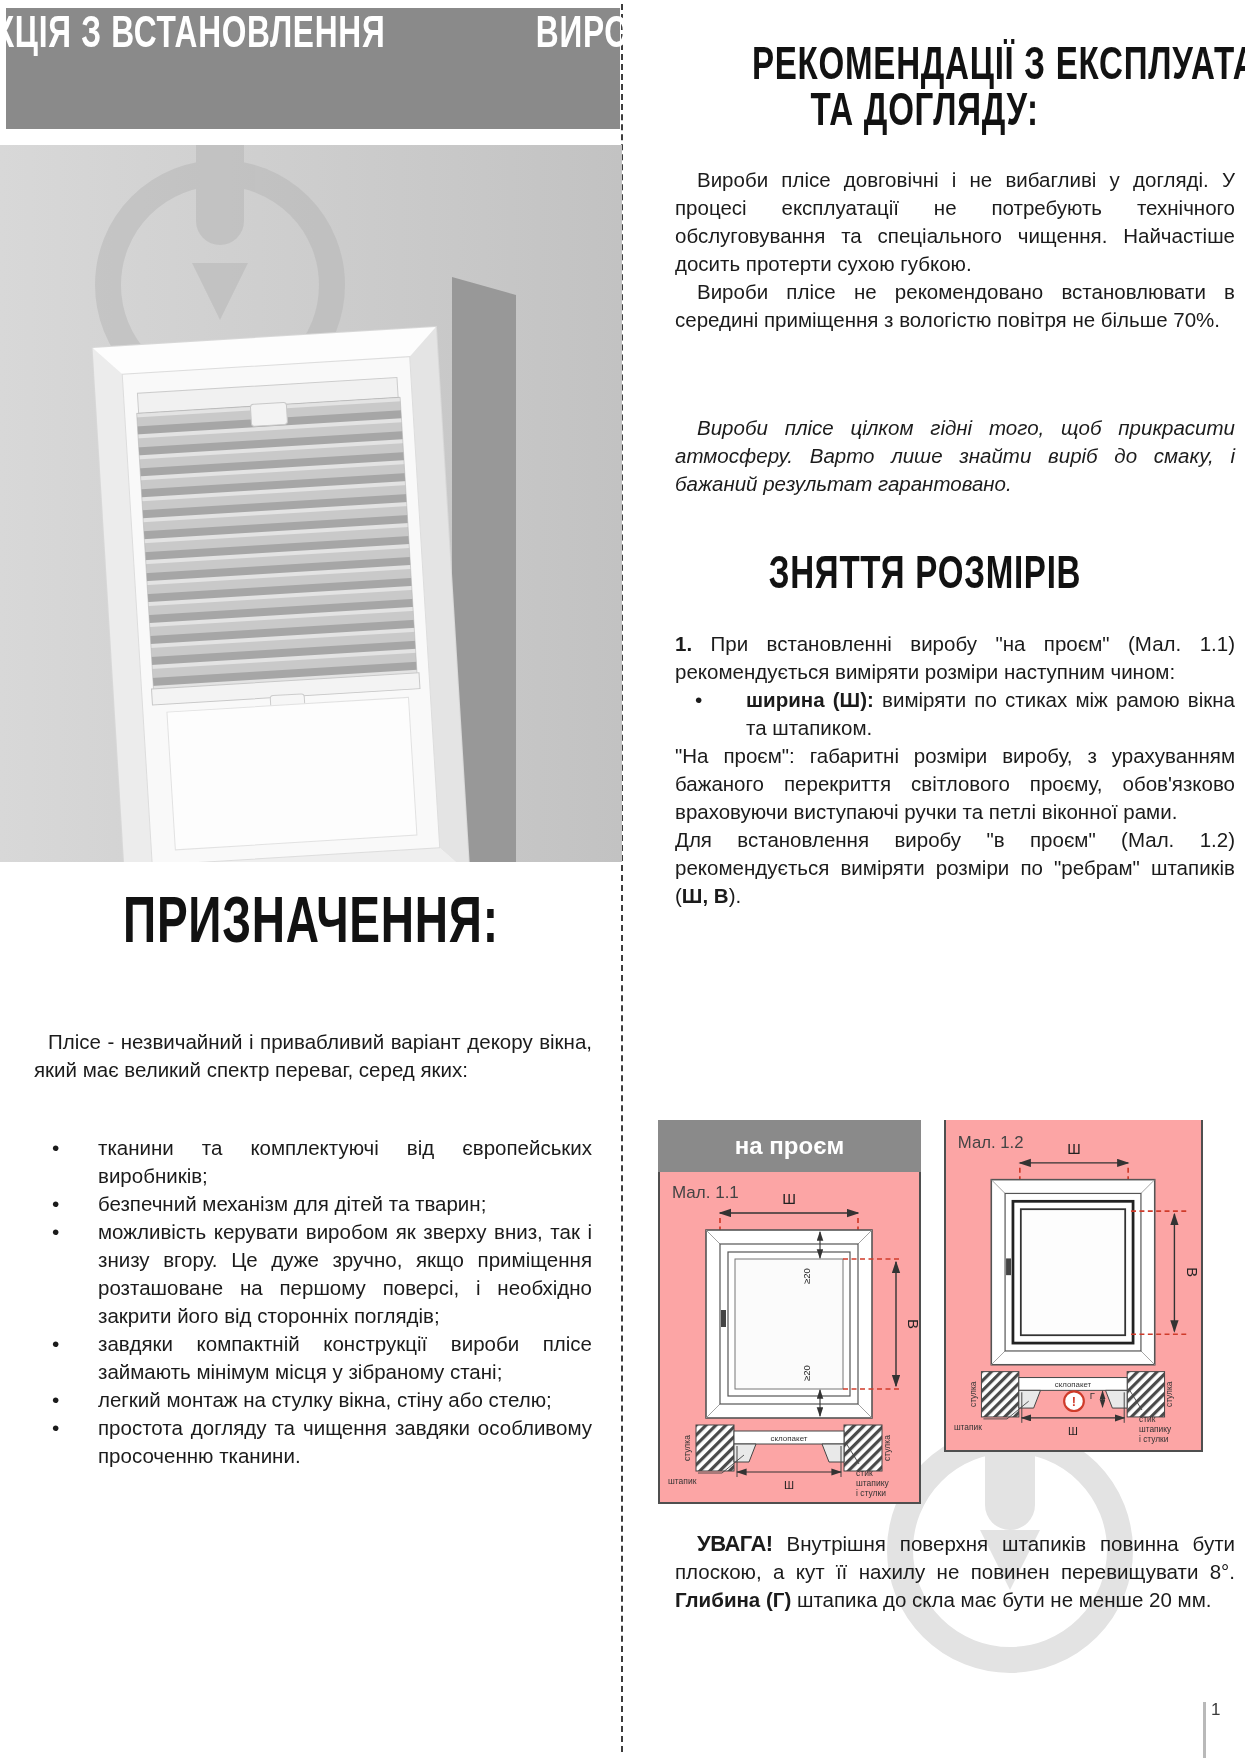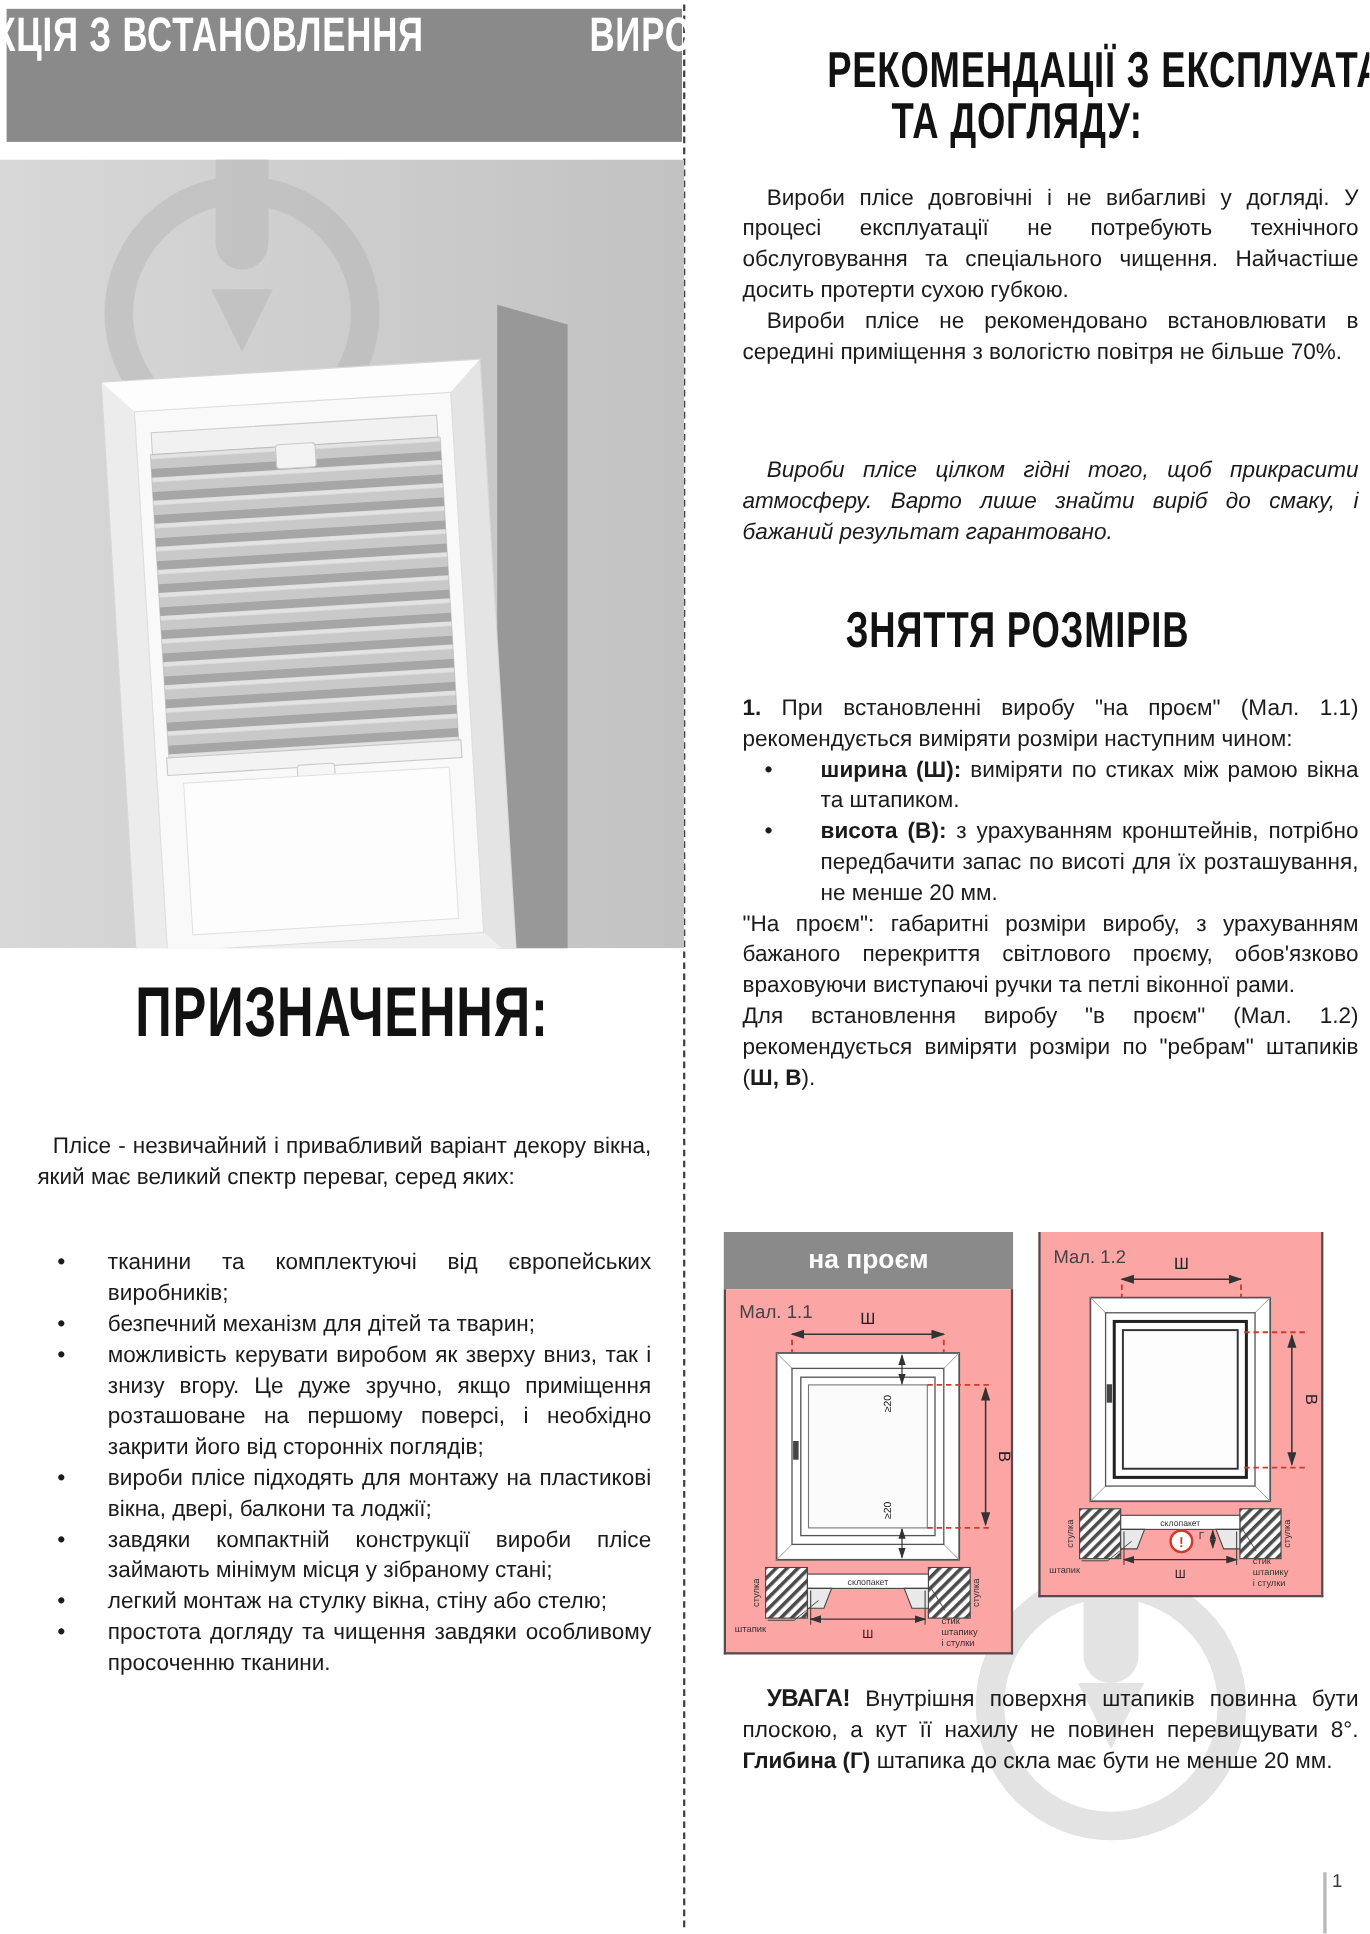--- a/index.html
+++ b/index.html
@@ -114,21 +114,20 @@
       </g>
     </svg>
   </div>
 
   <div id="purpose-h" class="h-black"><span class="cond">ПРИЗНАЧЕННЯ:</span></div>
   <div id="purpose-intro" class="body-text">Плісе - незвичайний і привабливий варіант декору вікна, який має великий спектр переваг, серед яких:</div>
   <ul id="purpose-list" class="body-text">
       <li><span>тканини та комплектуючі від європейських виробників;</span></li>
       <li><span>безпечний механізм для дітей та тварин;</span></li>
       <li><span>можливість керувати виробом як зверху вниз, так і знизу вгору. Це дуже зручно, якщо приміщення розташоване на першому поверсі, і необхідно закрити його від сторонніх поглядів;</span></li>
-      <li><span>вироби плісе підходять для монтажу на пластикові вікна, двері, балкони та лоджії;</span></li>
       <li><span>завдяки компактній конструкції вироби плісе займають мінімум місця у зібраному стані;</span></li>
       <li><span>легкий монтаж на стулку вікна, стіну або стелю;</span></li>
       <li><span>простота догляду та чищення завдяки особливому просоченню тканини.</span></li>
     </ul>
 
   <div id="care-h" class="h-black">
     <div><span class="cond">РЕКОМЕНДАЦІЇ З ЕКСПЛУАТАЦІЇ</span></div>
     <div><span class="cond">ТА ДОГЛЯДУ:</span></div>
   </div>
 
@@ -139,21 +138,20 @@
   <div id="care-p3" class="rabs body-text">
     <p>Вироби плісе цілком гідні того, щоб прикрасити атмосферу. Варто лише знайти виріб до смаку, і бажаний результат гарантовано.</p>
   </div>
 
   <div id="meas-h" class="h-black"><span class="cond">ЗНЯТТЯ РОЗМІРІВ</span></div>
 
   <div id="meas-flow" class="rabs body-text">
     <p class="noindent"><span class="b">1.</span><span> При встановленні виробу "на проєм" (Мал. 1.1) рекомендується виміряти розміри наступним чином:</span></p>
     <ul class="mul">
       <li><span class="b">ширина (Ш):</span><span> виміряти по стиках між рамою вікна та штапиком.</span></li>
-      <li><span class="b">висота (В):</span><span> з урахуванням кронштейнів, потрібно передбачити запас по висоті для їх розташування, не менше 20 мм.</span></li>
     </ul>
     <p class="noindent">"На проєм": габаритні розміри виробу, з урахуванням бажаного перекриття світлового проєму, обов'язково враховуючи виступаючі ручки та петлі віконної рами.</p>
     <p class="noindent"><span>Для встановлення виробу "в проєм" (Мал. 1.2) рекомендується виміряти розміри по "ребрам" штапиків (</span><span class="b">Ш, В</span><span>).</span></p>
   </div>
 
   <div class="figrow">
 
     <div id="fig1" class="figbox">
       <div class="fighead">на проєм</div>
       <div class="figbody">

